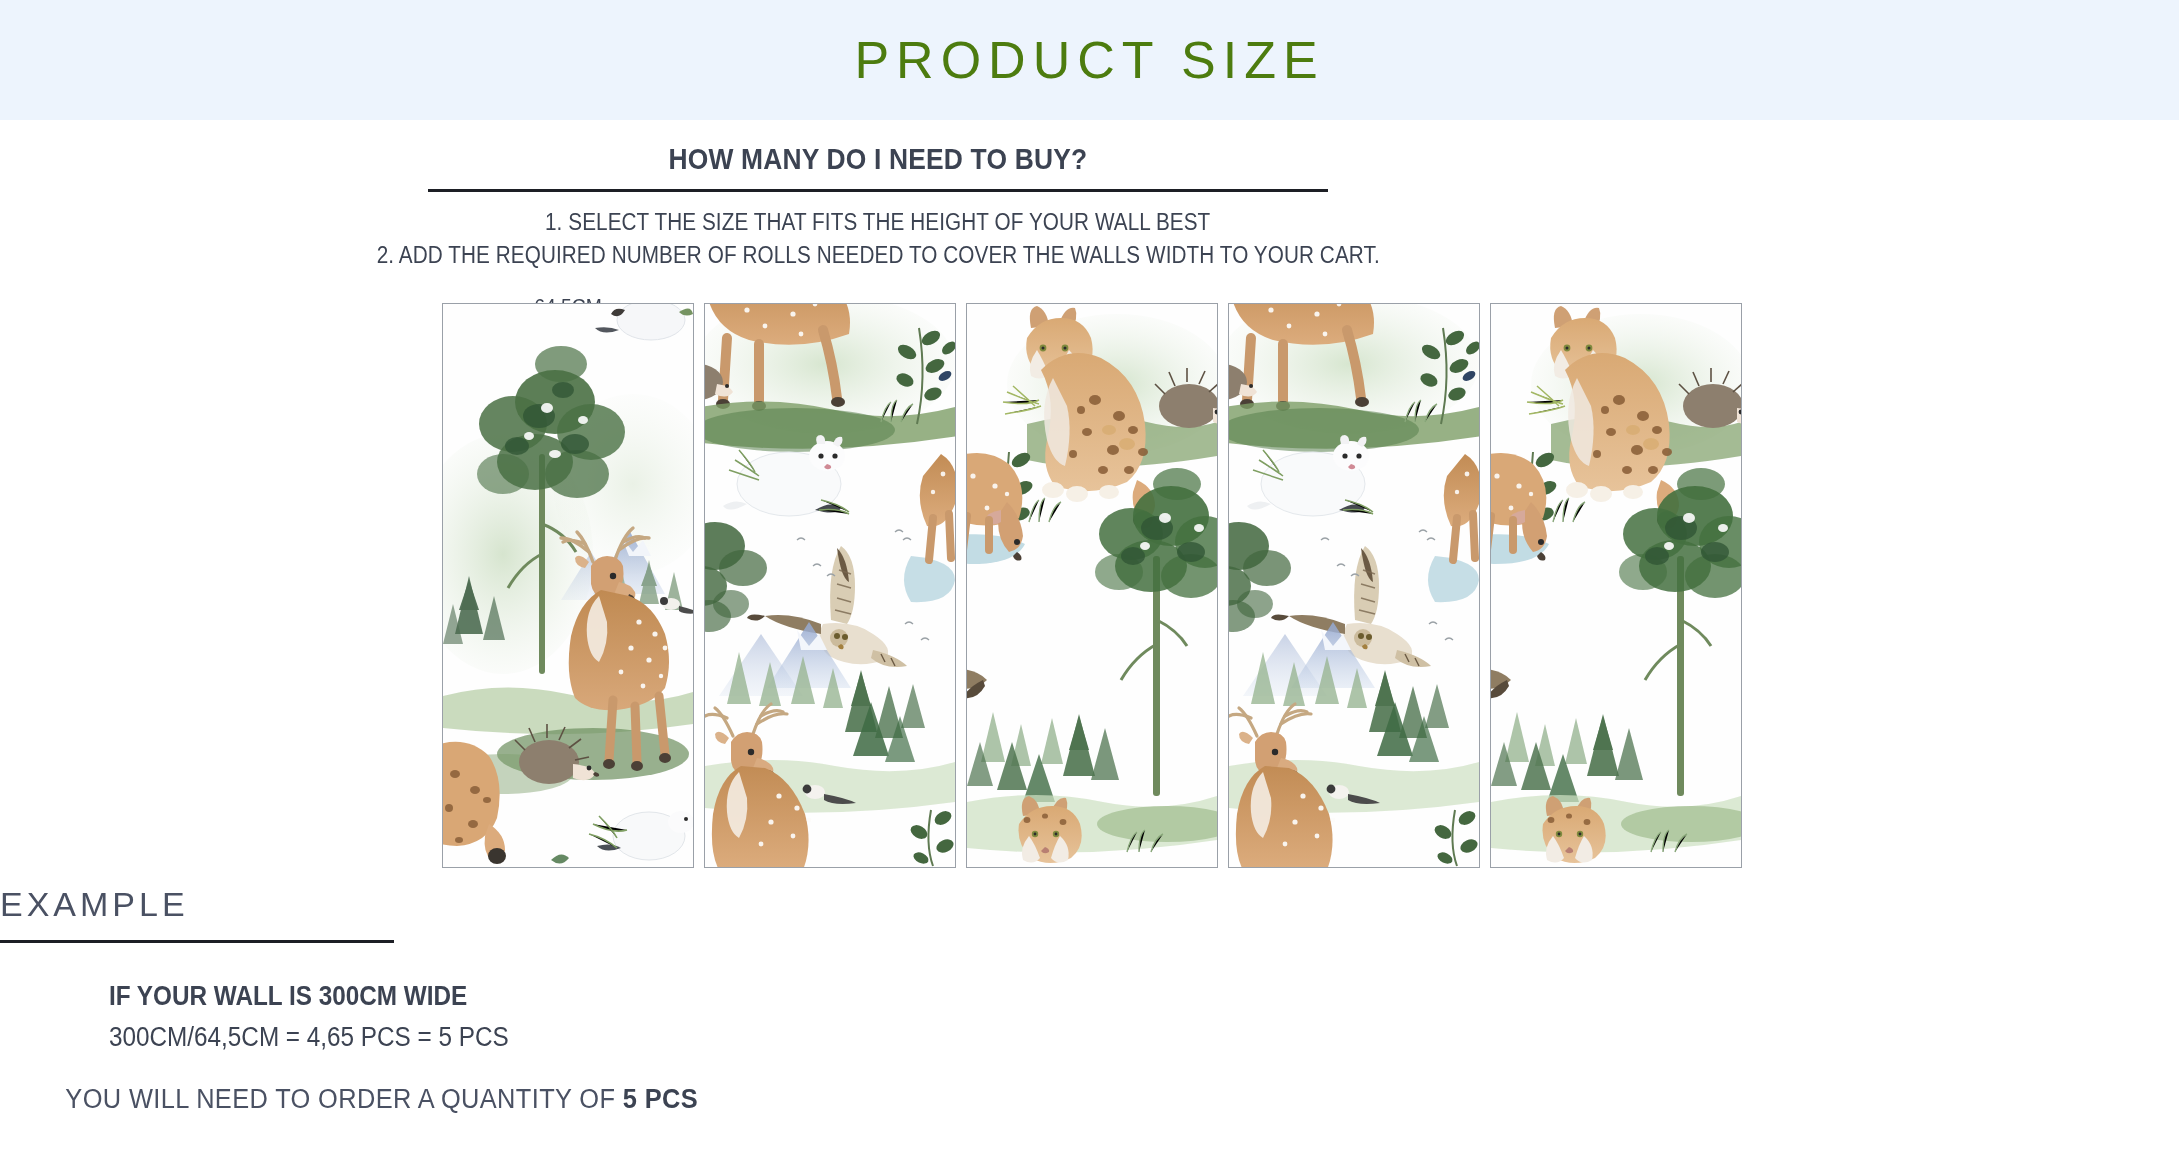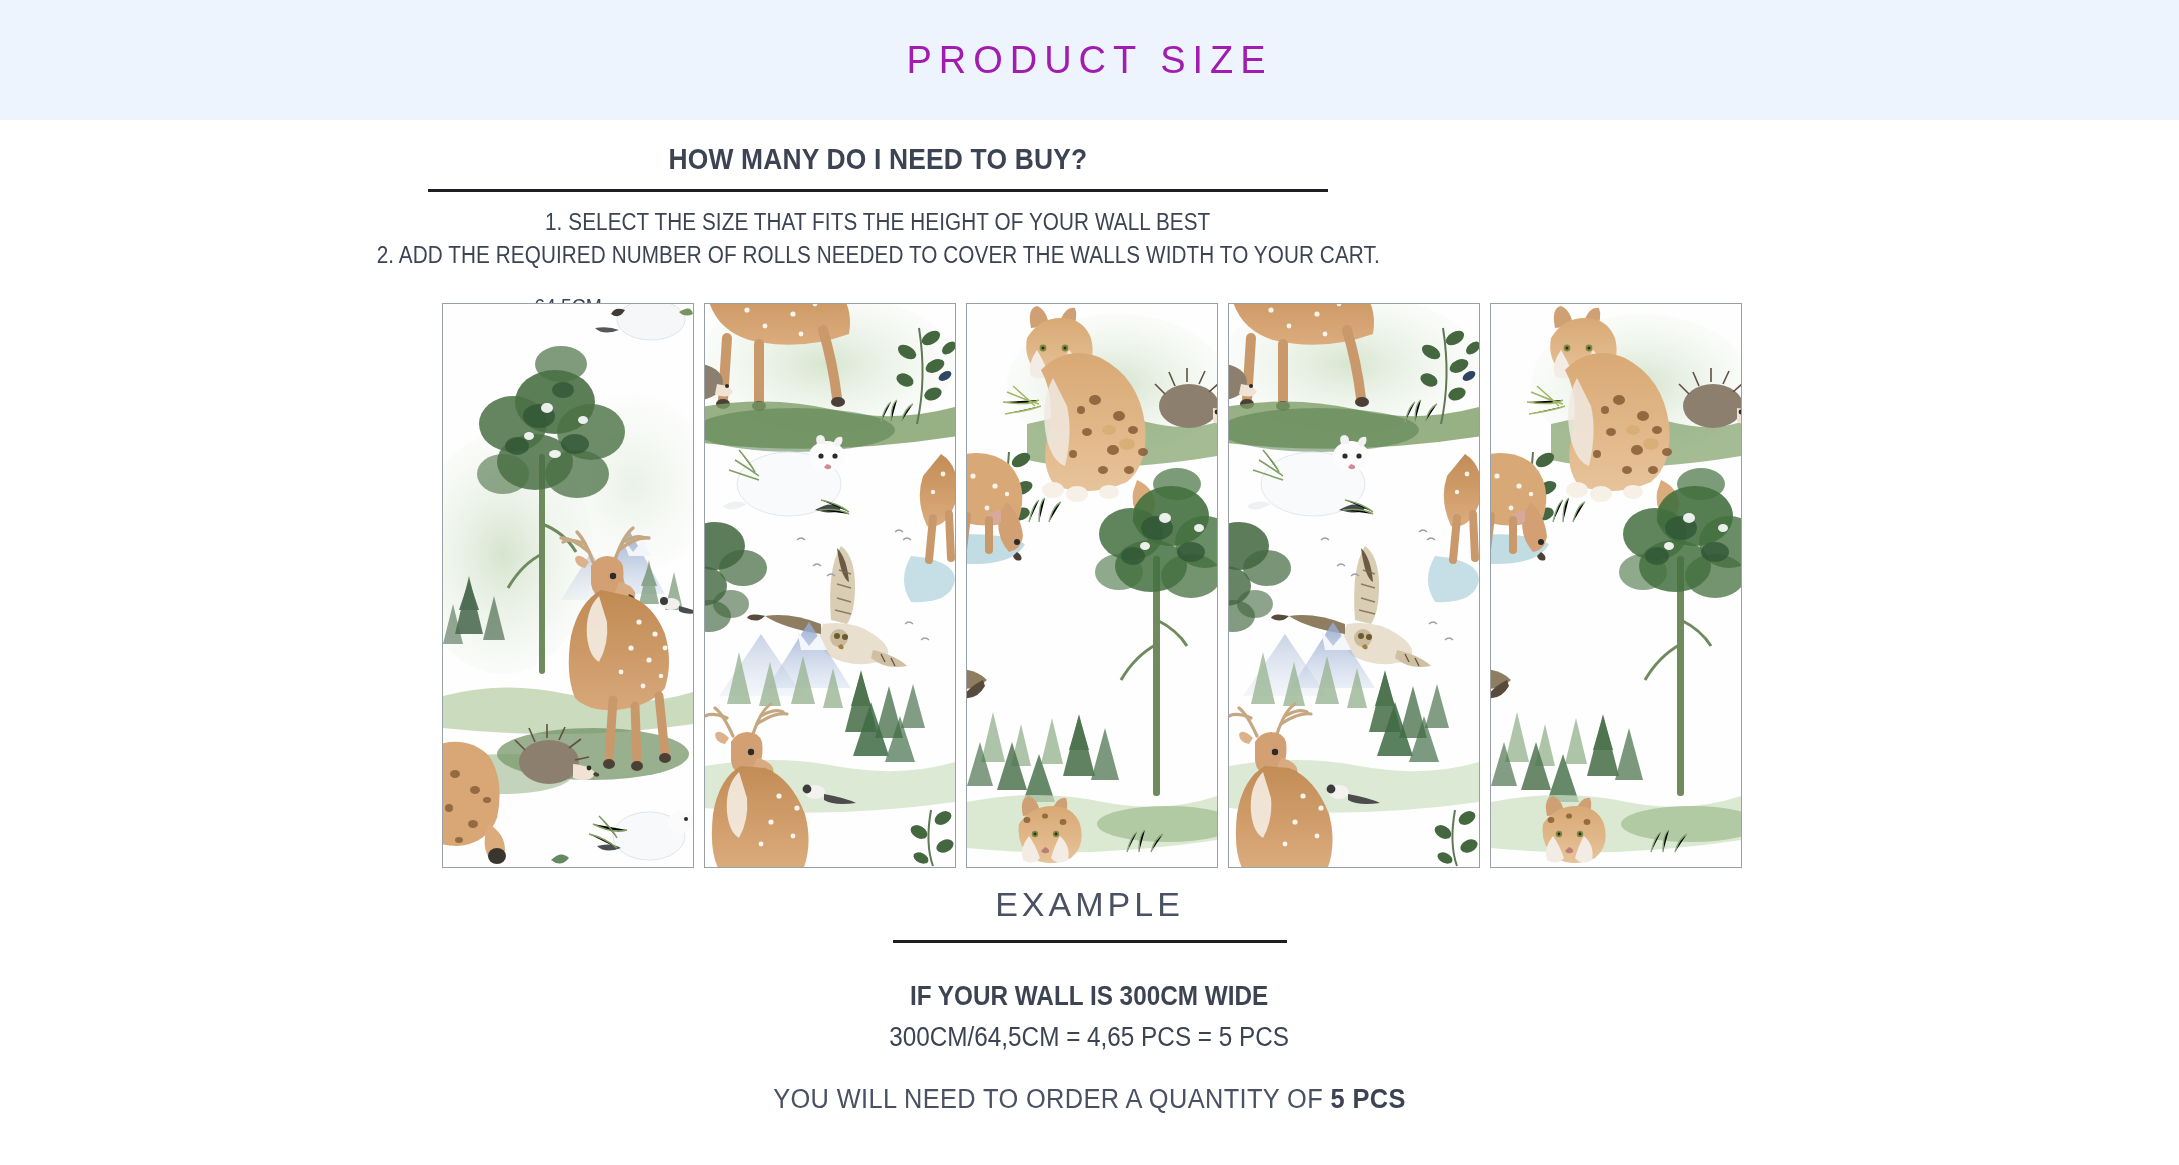--- a/index.html
+++ b/index.html
@@ -12,24 +12,24 @@
     position:relative;
   }
 
   
   .header-band{
     width:2179px; height:120px;
     background:#edf4fd;
     display:flex; align-items:center; justify-content:center;
   }
   .header-title{
-    font-size:38px;
+    font-size:52px;
     font-weight:300;
     letter-spacing:7px;
-    color:#a21caf;
+    color:#4d7c0f;
     white-space:nowrap;
   }
 
   
   .instructions{
     width:1756px;
     padding-top:22px;
     display:flex; flex-direction:column; align-items:center;
   }
   .section-heading{
@@ -112,21 +112,21 @@
     overflow:hidden;
     position:relative;
   }
   .panel svg{ display:block; }
 
   
   .example{
     position:absolute;
     left:0; top:885px;
     width:2179px;
-    display:flex; flex-direction:column; align-items:center;
+    display:flex; flex-direction:column; 
   }
   .example-title{
     font-size:34px;
     font-weight:300;
     letter-spacing:4px;
     color:#4a5163;
     white-space:nowrap;
   }
   .rule-example{
     width:394px; height:3px;

